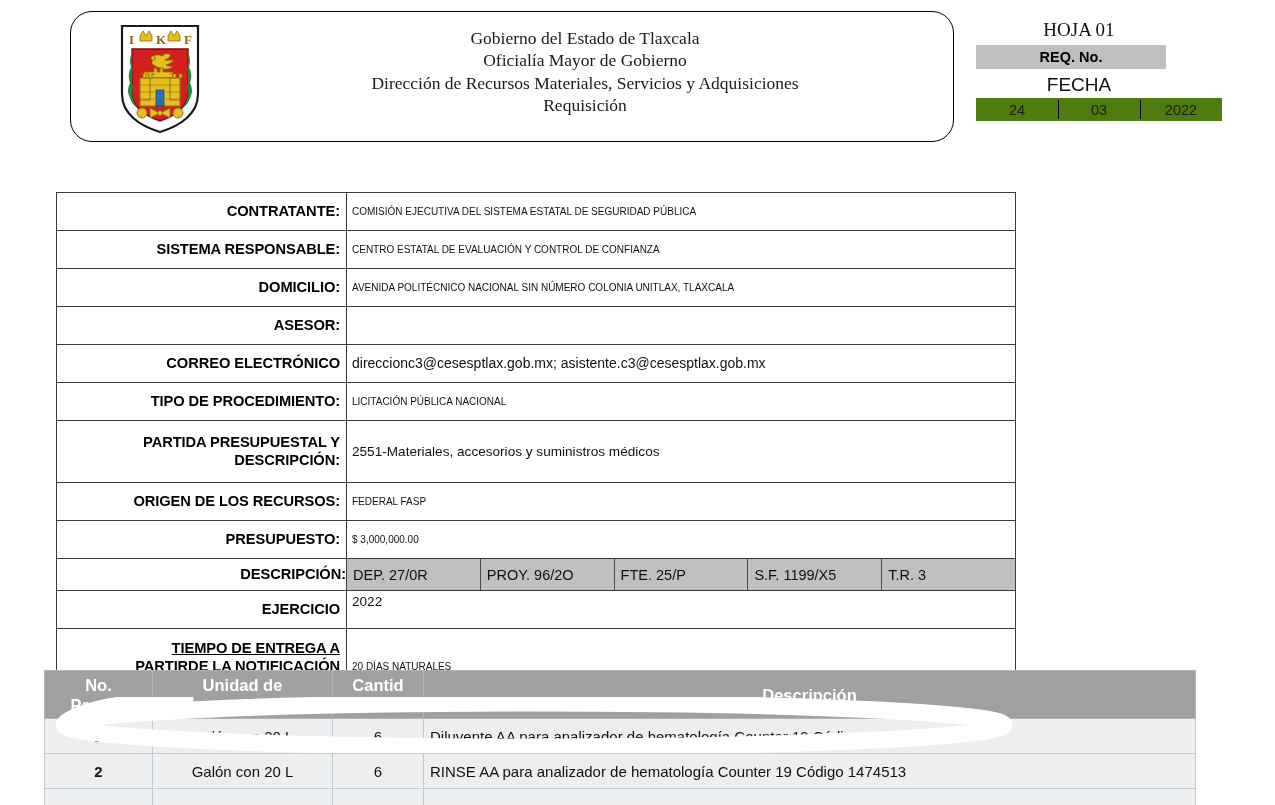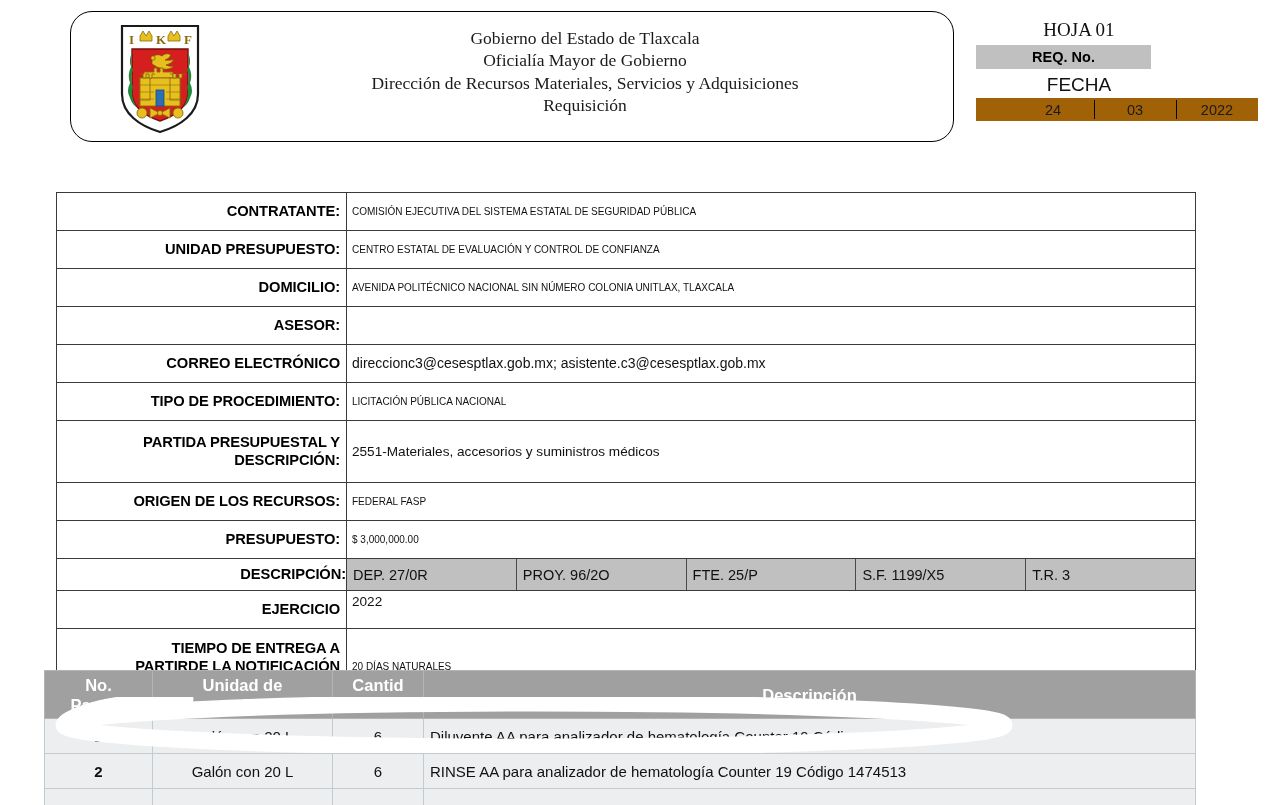--- a/index.html
+++ b/index.html
@@ -54,60 +54,59 @@
     left: 976px; top: 19px;
     width: 206px;
     text-align: center;
     font-family: "Liberation Serif", serif;
     font-size: 19px;
     color: #111111;
   }
   #req-bar {
     position: absolute;
     left: 976px; top: 45px;
-    width: 175px; height: 24px;
+    width: 190px; height: 24px;
     background: #c0c0c0;
     display: flex; align-items: center; justify-content: center;
     font-size: 14.5px; font-weight: bold;
     color: #000000;
   }
   #fecha-label {
     position: absolute;
     left: 976px; top: 74px;
     width: 206px;
     text-align: center;
     font-size: 19px;
     color: #111111;
   }
   #fecha-bar {
     position: absolute;
     left: 976px; top: 98px;
     width: 246px; height: 23px;
-    background: #a16207;
+    background: #4d7c0f;
     display: flex;
-    padding-left: 36px;
   }
   #fecha-bar .fcell {
     flex: 1 1 0;
     display: flex; align-items: center; justify-content: center;
     font-size: 14.5px;
     color: #1b1b1b;
     position: relative;
   }
   #fecha-bar .fcell + .fcell::before {
     content: "";
     position: absolute; left: 0; top: 2px; bottom: 2px;
     border-left: 1.6px solid #000000;
   }
 
   
   #form-table {
     position: absolute;
     left: 56px; top: 192px;
-    width: 1140px;
+    width: 960px;
     border-collapse: collapse;
     table-layout: fixed;
     padding-left: 31px;
   }
   #form-table td {
     border: 1px solid #3a3a3a;
     padding: 0;
     vertical-align: middle;
   }
   #form-table td.lbl {
@@ -131,21 +130,21 @@
   #form-table tr.r-unidad td { height: 31px; }
   #form-table tr.r-domicilio td { height: 31px; }
   #form-table tr.r-asesor td { height: 31px; }
   #form-table tr.r-correo td { height: 31px; }
   #form-table tr.r-tipo td { height: 31px; }
   #form-table tr.r-partida td { height: 55px; }
   #form-table tr.r-origen td { height: 31px; }
   #form-table tr.r-presupuesto td { height: 31px; }
   #form-table tr.r-codif td { height: 31px; padding: 0; }
   #form-table tr.r-ejercicio td { height: 31px; }
-  #form-table tr.r-tiempo td { height: 69px; }
+  #form-table tr.r-tiempo td { height: 69px; text-decoration: underline; }
   #form-table tr.r-garantia td { height: 31px; }
 
   #form-table td.val.small { font-size: 14px; margin-top: 21px; }
   #form-table td.val.tiny  { font-size: 13.6px; }
   #form-table td.val.sup   { font-size: 13.6px; vertical-align: top; padding-top: 2px; }
 
   
   .codif-wrap {
     display: flex;
     width: 100%; height: 100%;
@@ -290,21 +289,21 @@
   </div>
 </div>
 
 <table id="form-table">
   <tbody>
     <tr class="r-contratante">
       <td class="lbl">CONTRATANTE:</td>
       <td class="val">COMISIÓN EJECUTIVA DEL SISTEMA ESTATAL DE SEGURIDAD PÚBLICA</td>
     </tr>
     <tr class="r-unidad">
-      <td class="lbl">UNIDAD PRESUPUESTO:</td>
+      <td class="lbl">SISTEMA RESPONSABLE:</td>
       <td class="val">CENTRO ESTATAL DE EVALUACIÓN Y CONTROL DE CONFIANZA</td>
     </tr>
     <tr class="r-domicilio">
       <td class="lbl">DOMICILIO:</td>
       <td class="val">AVENIDA POLITÉCNICO NACIONAL SIN NÚMERO COLONIA UNITLAX, TLAXCALA</td>
     </tr>
     <tr class="r-asesor">
       <td class="lbl">ASESOR:</td>
       <td class="val"></td>
     </tr>

